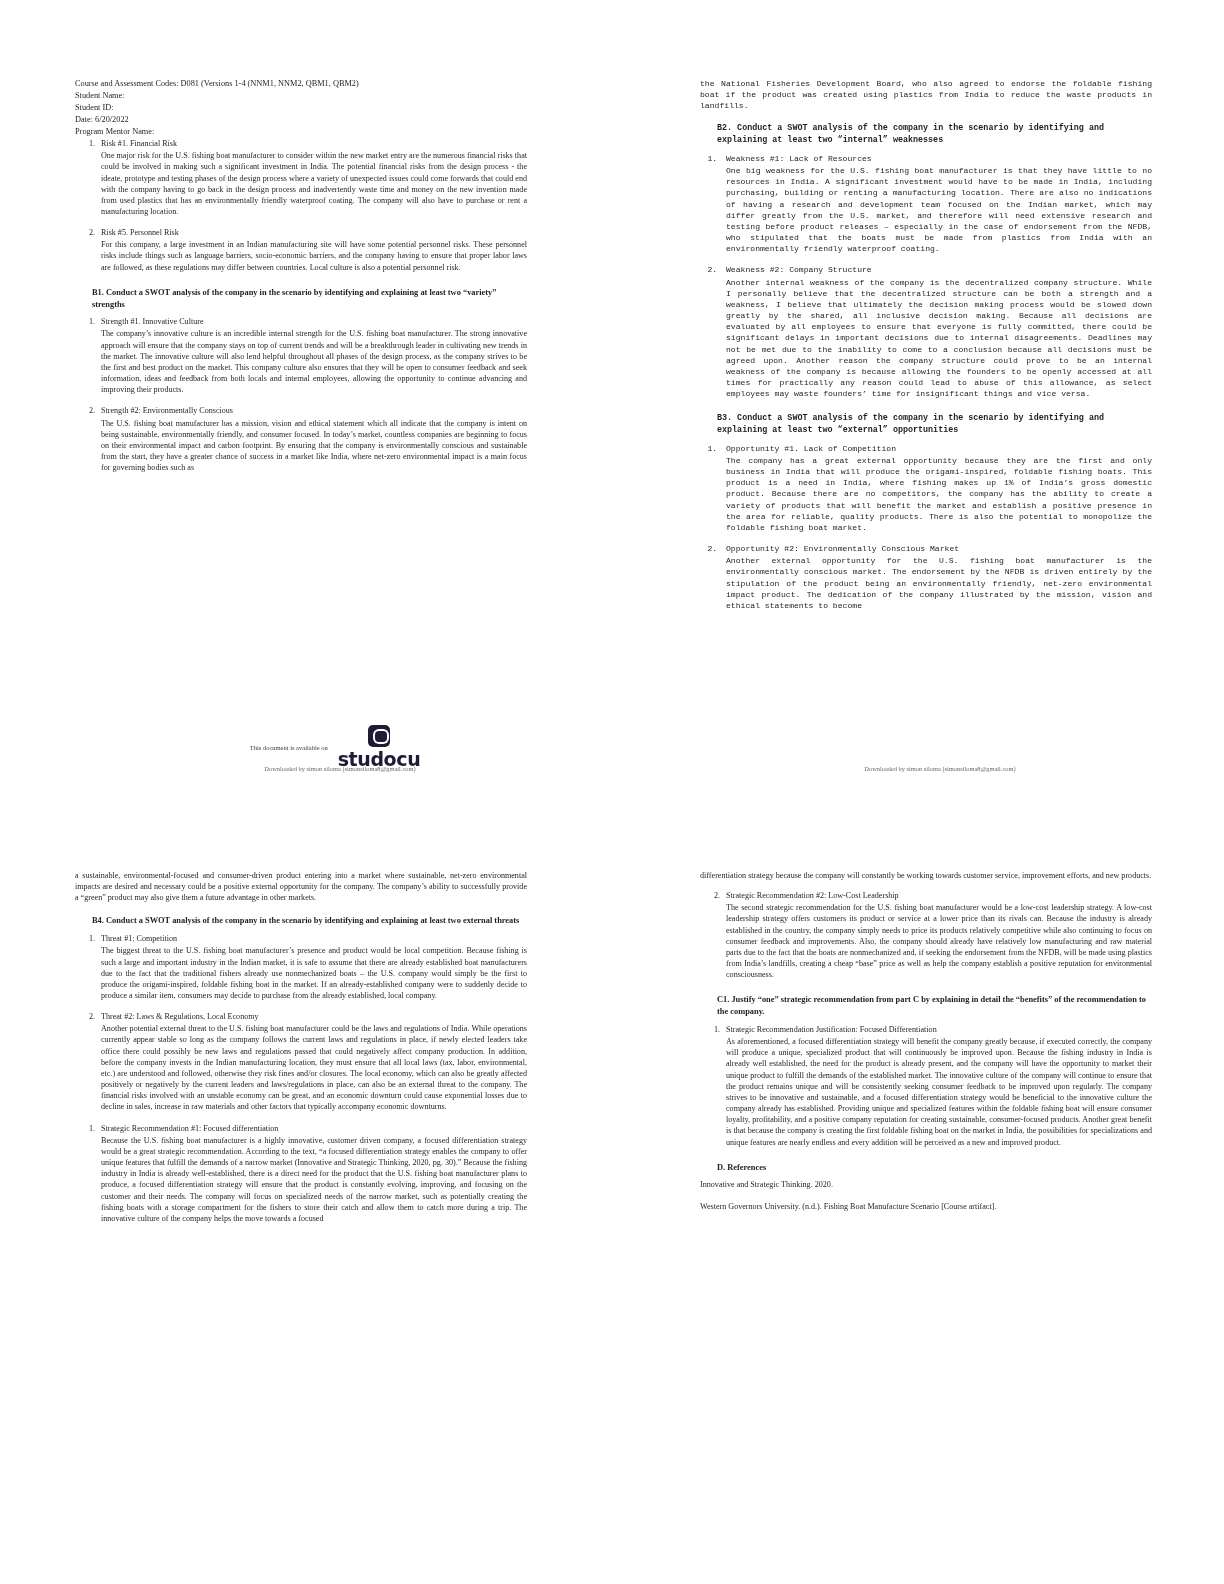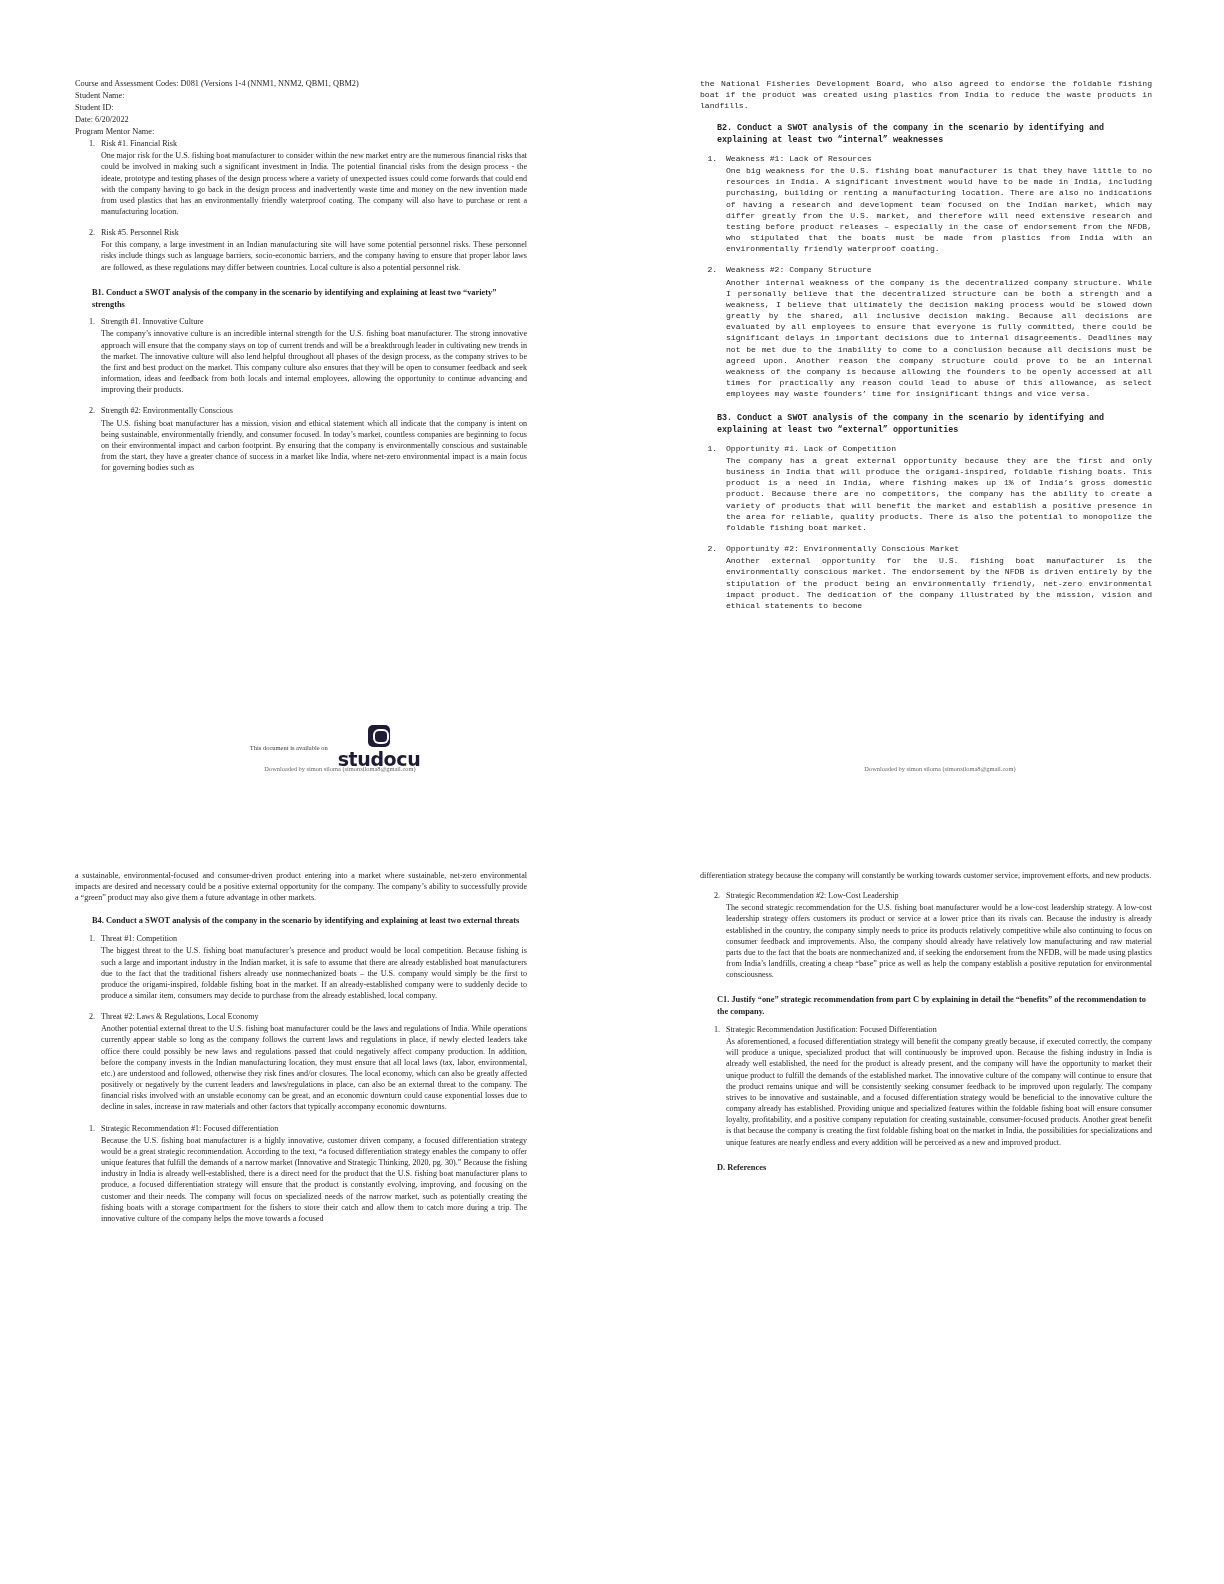--- a/index.html
+++ b/index.html
@@ -274,20 +274,24 @@
 
     <h2 class="section">C1. Justify “one” strategic recommendation from part C by explaining in detail the “benefits” of the recommendation to the company.</h2>
     <ol class="items">
       <li>
         <span class="item-title">Strategic Recommendation Justification:  Focused Differentiation</span>
         <span class="item-body">As aforementioned, a focused differentiation strategy will benefit the company greatly because, if executed correctly, the company will produce a unique, specialized product that will continuously be improved upon. Because the fishing industry in India is already well established, the need for the product is already present, and the company will have the opportunity to market their unique product to fulfill the demands of the established market. The innovative culture of the company will continue to ensure that the product remains unique and will be consistently seeking consumer feedback to be improved upon regularly. The company strives to be innovative and sustainable, and a focused differentiation strategy would be beneficial to the innovative culture the company already has established. Providing unique and specialized features within the foldable fishing boat will ensure consumer loyalty, profitability, and a positive company reputation for creating sustainable, consumer-focused products. Another great benefit is that because the company is creating the first foldable fishing boat on the market in India, the possibilities for specializations and unique features are nearly endless and every addition will be perceived as a new and improved product.</span>
       </li>
     </ol>
 
     <h2 class="section">D. References</h2>
+    <div class="refs">
+      <p>Innovative and Strategic Thinking. 2020.</p>
+      <p>Western Governors University. (n.d.). Fishing Boat Manufacture Scenario [Course artifact].</p>
+    </div>
   </div>
 
   <div class="footer" style="top:1490px;">
     
     
     
   </div>
 </div>
 
 </body></html>

